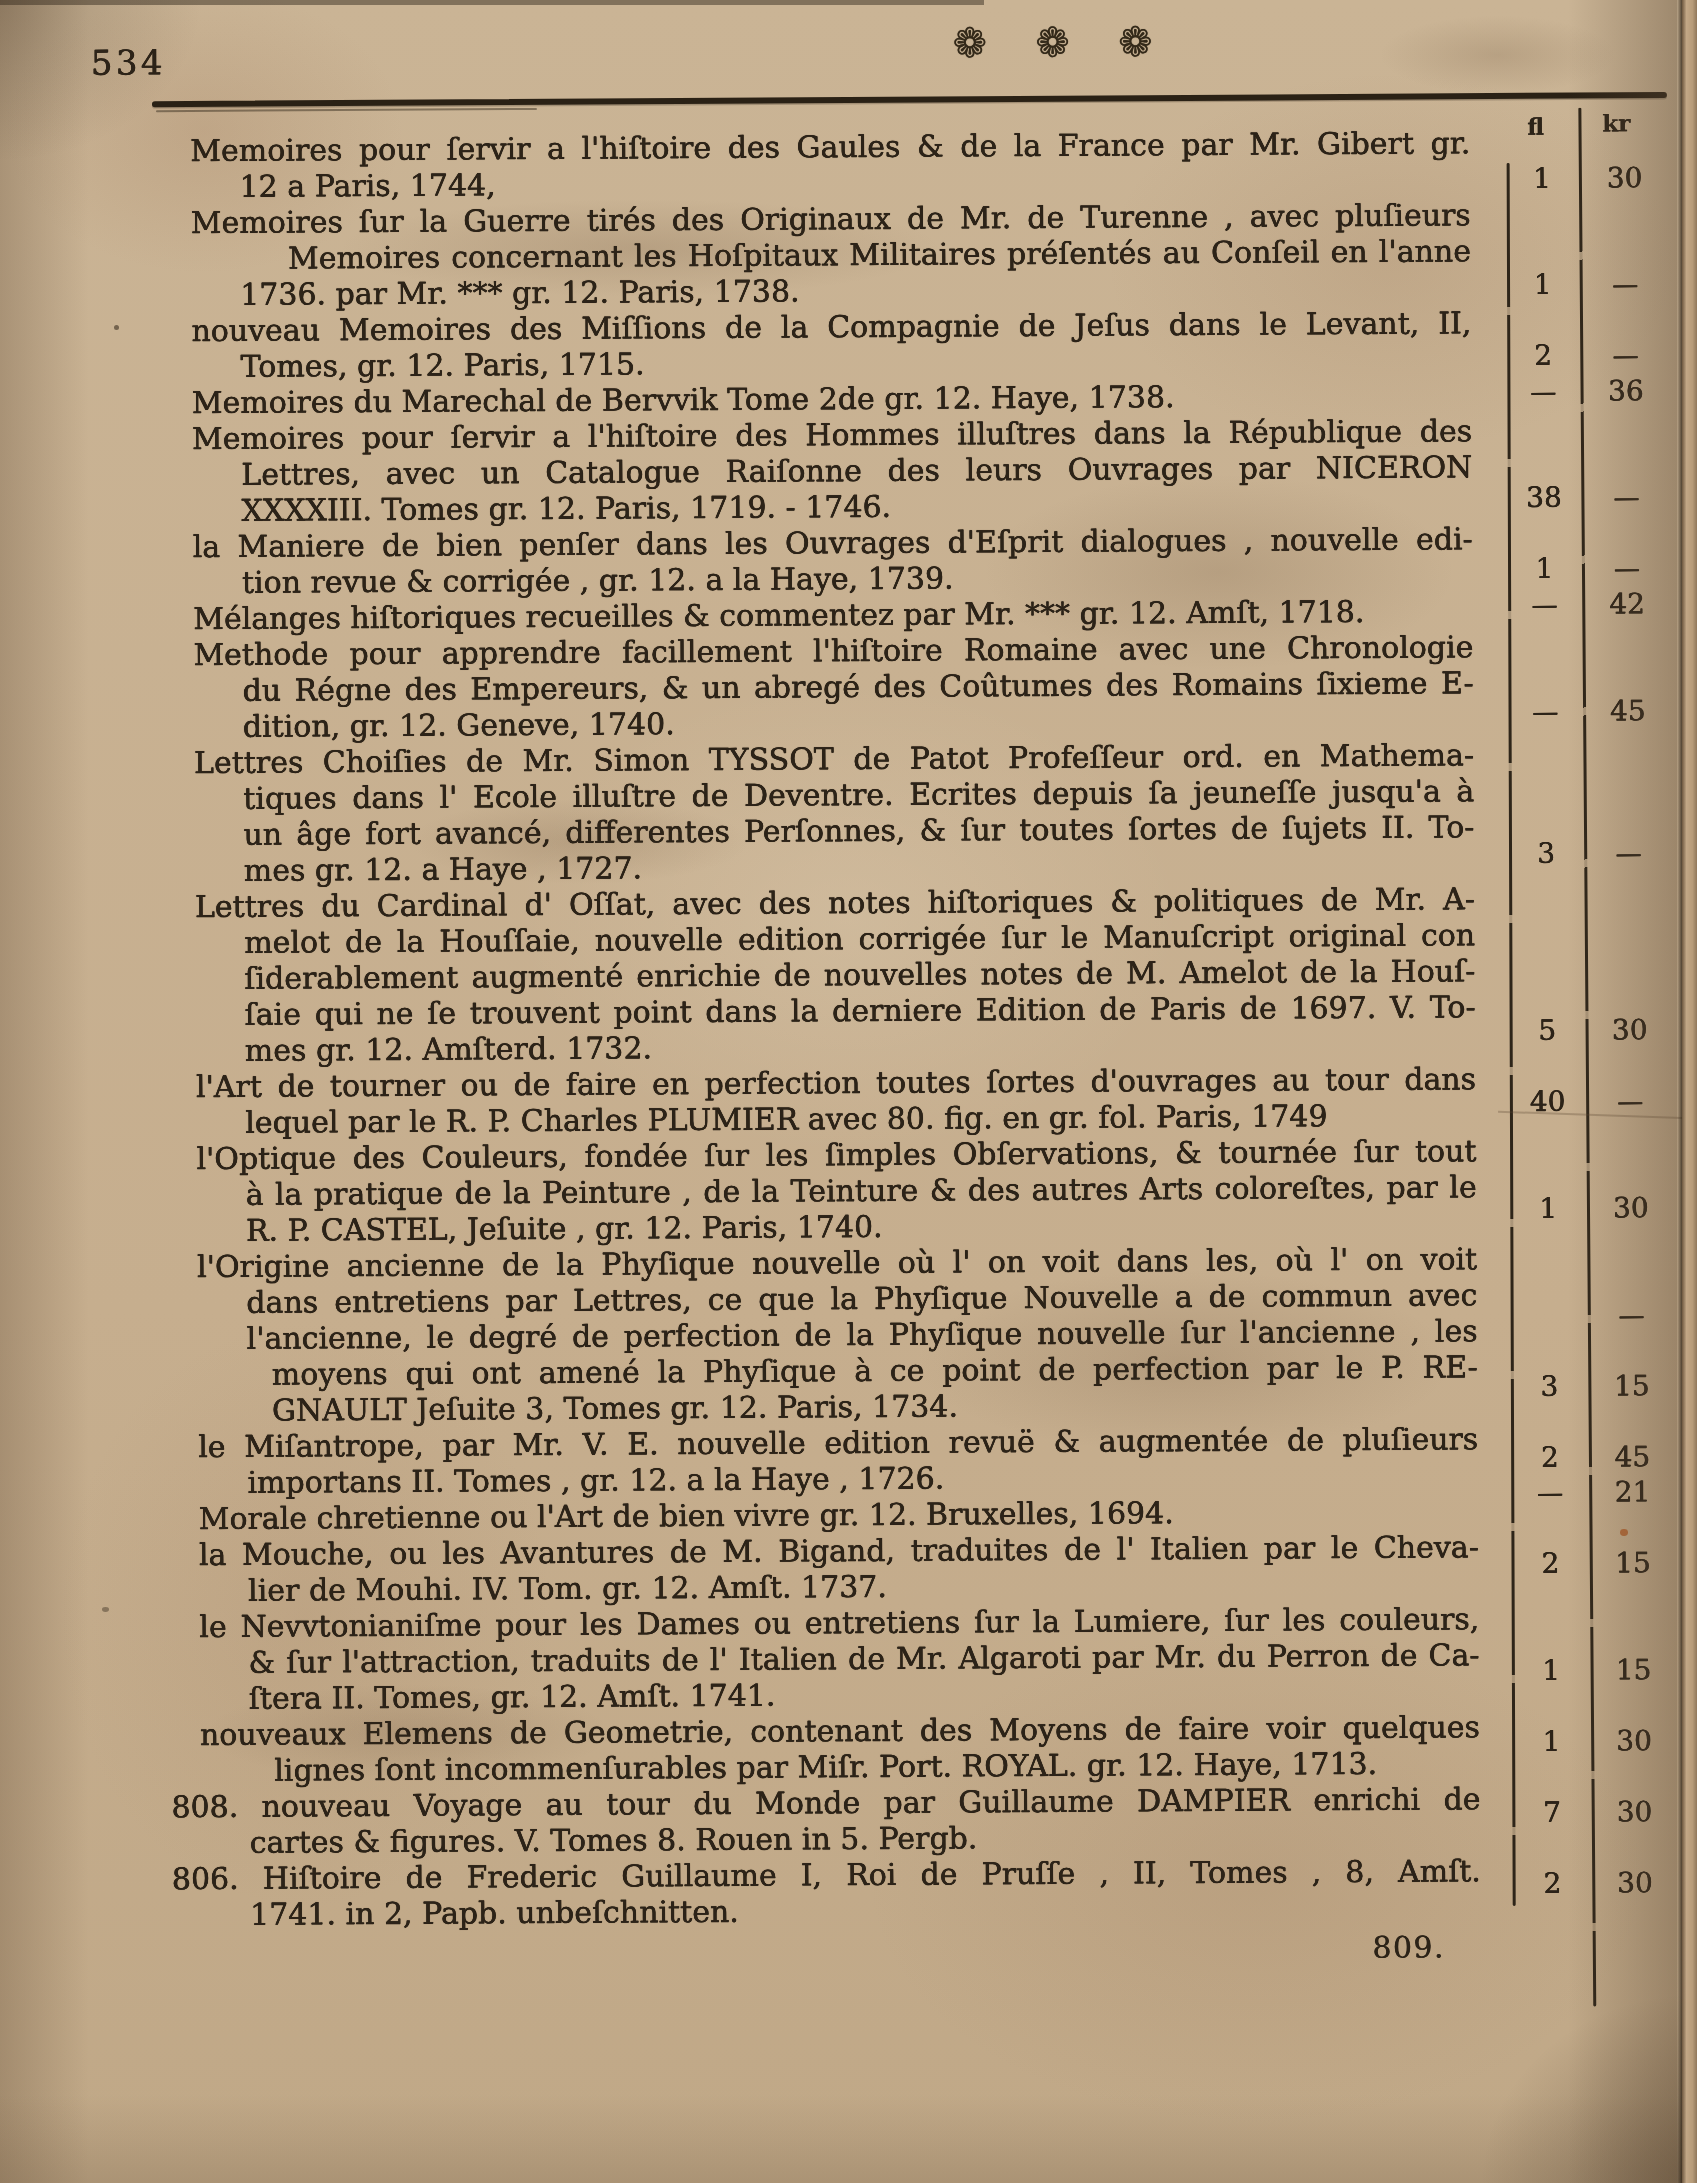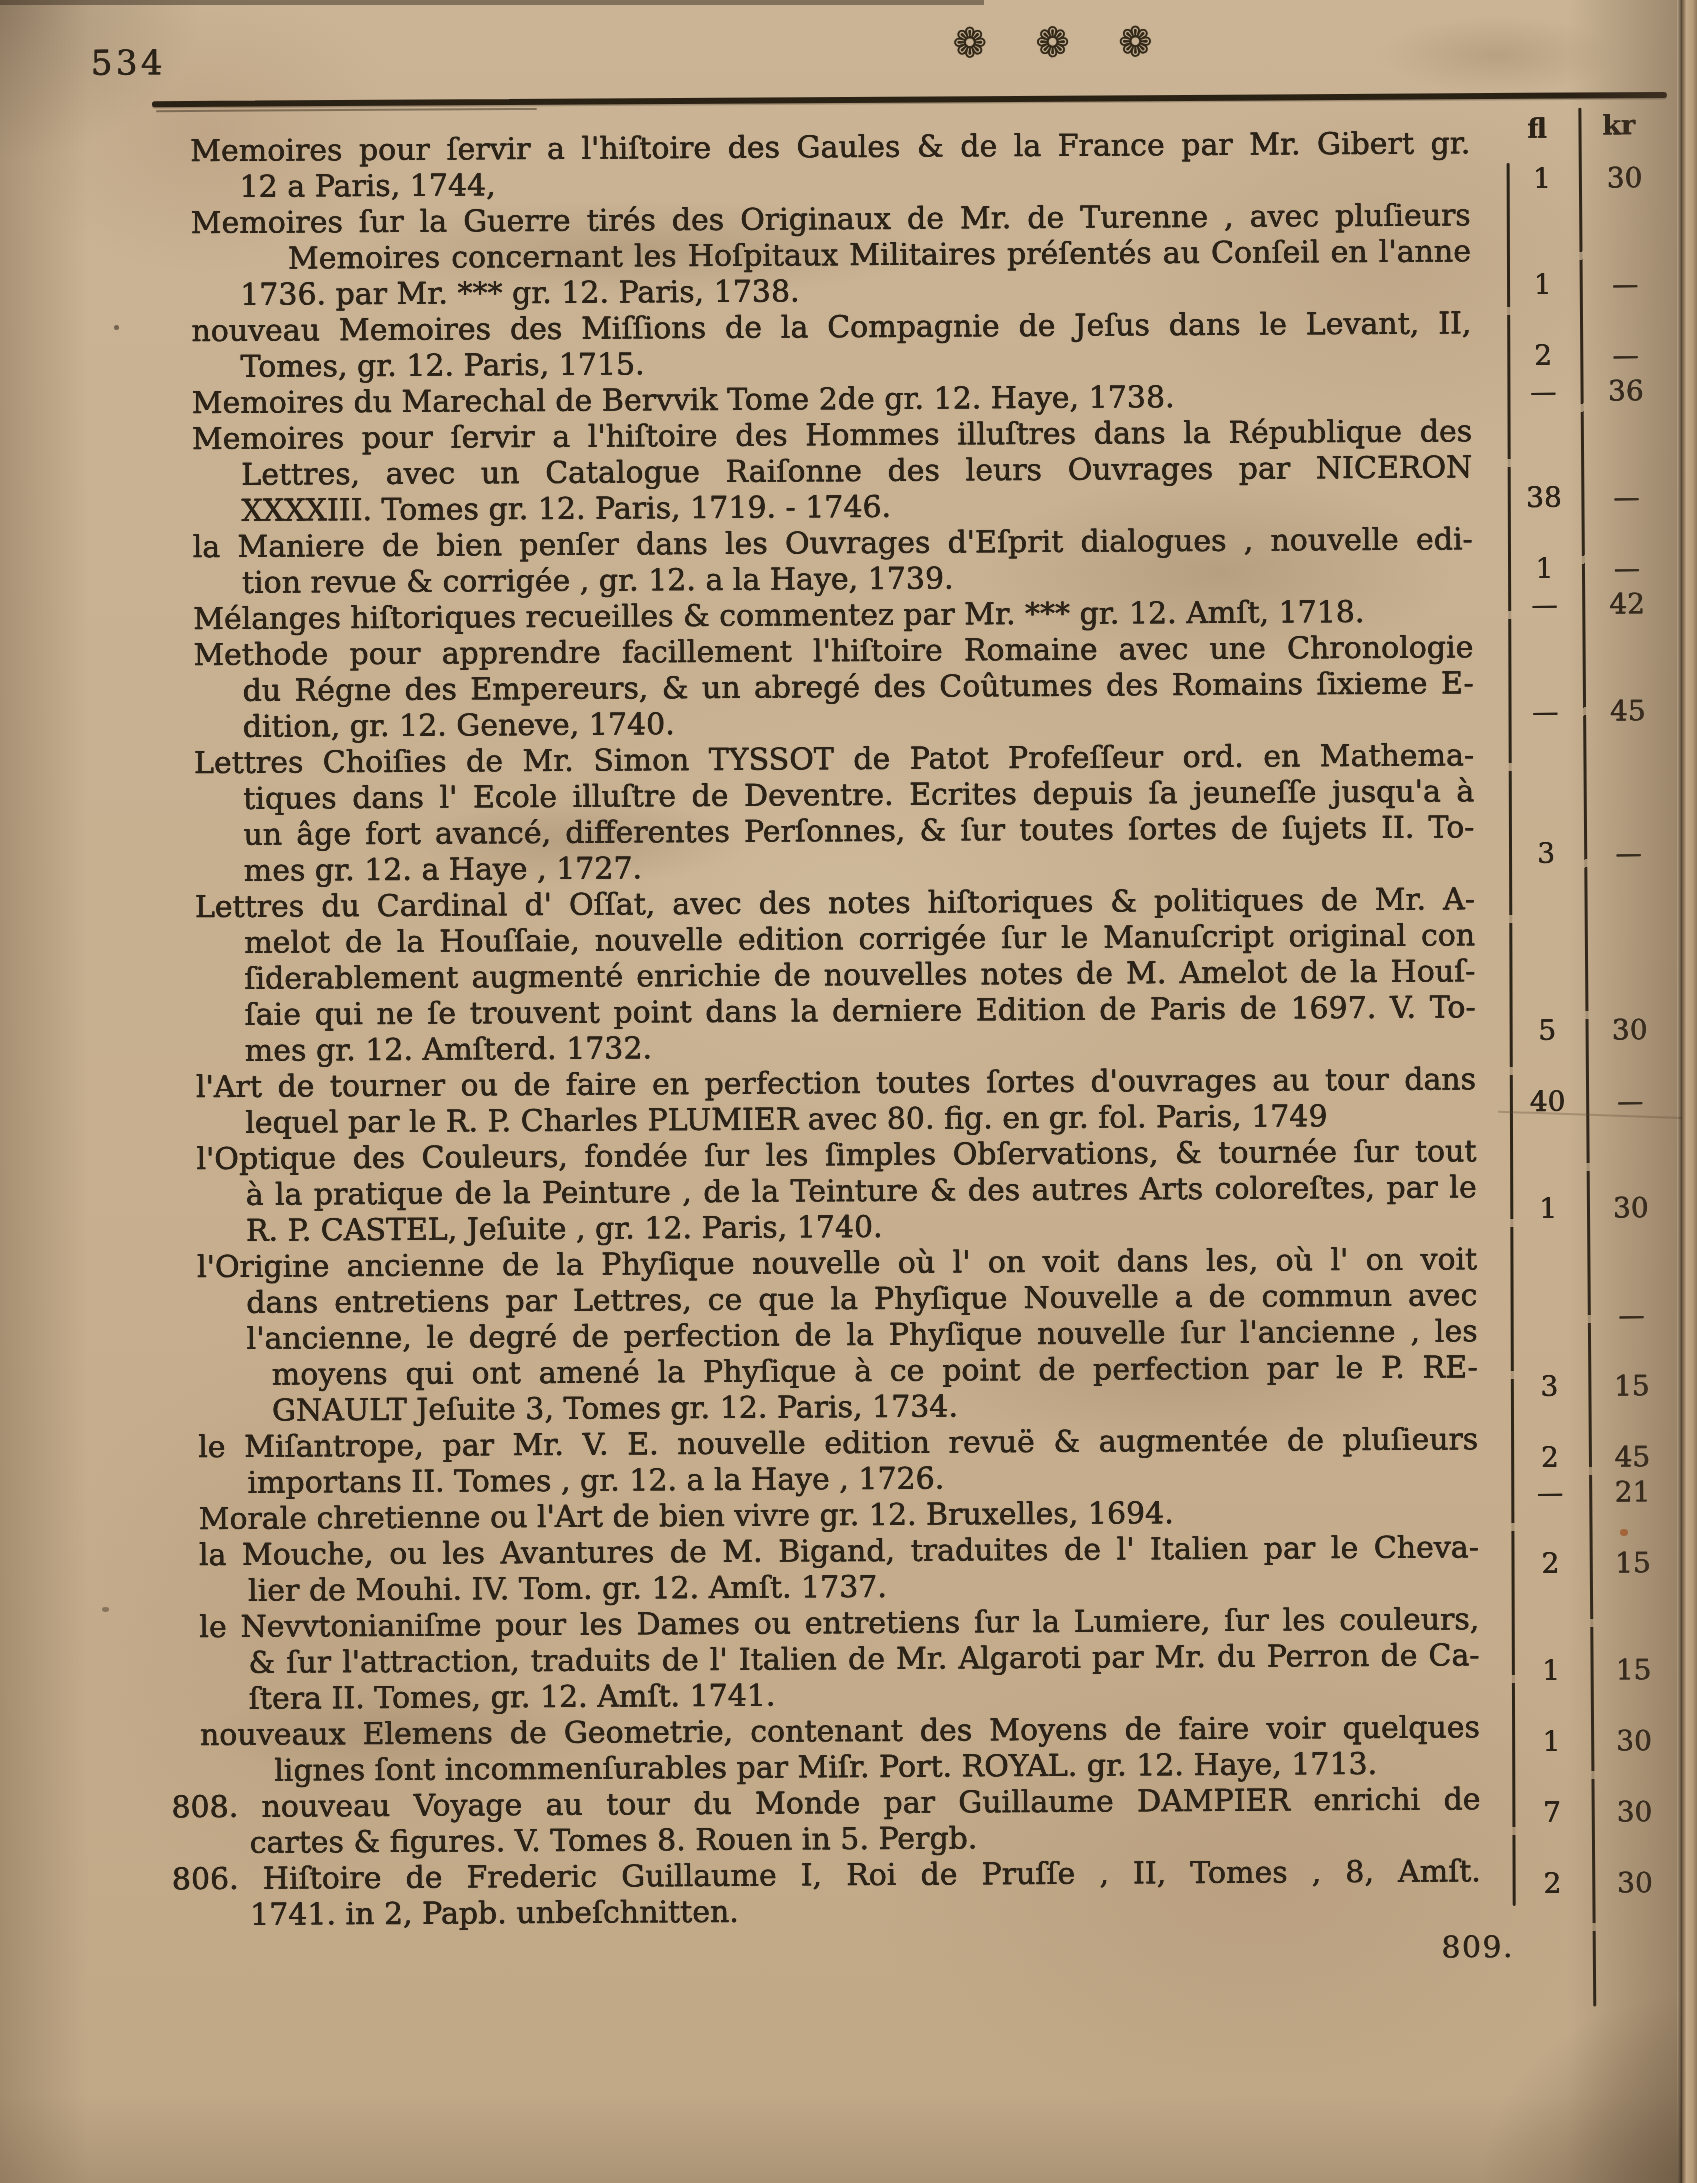--- a/index.html
+++ b/index.html
@@ -16,21 +16,21 @@
   }
   .content{position:absolute;inset:0;transform:rotate(-0.35deg);transform-origin:50% 50%;}
   .pagenum{position:absolute;left:97px;top:38px;font-size:34px;letter-spacing:3.4px;
     text-shadow:0.4px 0 currentColor,0 0.3px currentColor;}
   .ornaments{position:absolute;left:959px;top:20.4px;font-size:41px;letter-spacing:17.7px;
     font-family:"DejaVu Sans","Liberation Sans",sans-serif;color:#332919;
     text-shadow:0 0 0.7px rgba(50,40,25,.8);}
   .toprule{position:absolute;left:158px;top:97px;width:1515px;height:6.1px;background:#2a2115;
     border-radius:3.4px;box-shadow:0 1.4px 0 rgba(42,33,21,.25);}
   .rule-echo{position:absolute;left:162px;top:106px;width:381px;height:2px;background:rgba(42,33,21,.45);border-radius:1.4px;}
-  .colhead{position:absolute;font-size:27px;font-weight:bold;text-shadow:0.3px 0 currentColor;}
+  .colhead{position:absolute;font-size:23px;font-weight:bold;text-shadow:0.3px 0 currentColor;}
   .colhead.fl{left:1533px;top:117px;}
   .colhead.kr{left:1608px;top:114px;}
   .vrule{position:absolute;width:2.7px;border-radius:1.4px;
     background:repeating-linear-gradient(to bottom,#2e2519 0 144px, rgba(46,37,25,.18) 144px 152px);}
   .vrule.v1{left:1510px;top:167px;height:1743px;transform:rotate(.15deg);}
   .vrule.v2{left:1586px;top:112px;height:1899px;transform:rotate(-.1deg);}
   .textblock{position:absolute;left:196px;top:129px;width:1280px;font-size:30px;}
   .tline{line-height:36px;white-space:nowrap;
     text-shadow:0.3px 0 currentColor,0 0.3px currentColor,0 0 1px rgba(58,44,28,.45);}
   .tline.just{white-space:normal;text-align:justify;text-align-last:justify;}
@@ -38,21 +38,21 @@
   .ind0{padding-left:0;}
   .ind1{padding-left:49px;}
   .ind2{padding-left:74px;}
   .ind3{padding-left:97px;}
   .pricelayer{position:absolute;top:129px;height:1838px;}
   .pricelayer.flcol{left:1515px;width:65px;}
   .pricelayer.krcol{left:1592px;width:76px;}
   .price{position:absolute;width:100%;text-align:center;font-size:28px;line-height:36px;
     text-shadow:0.4px 0 currentColor,0 0.3px currentColor;}
   .price.dash{font-size:26px;}
-  .catchword{position:absolute;left:1436px;top:1933px;font-size:30px;letter-spacing:1.4px;
+  .catchword{position:absolute;left:1367px;top:1933px;font-size:30px;letter-spacing:1.4px;
     text-shadow:0.4px 0 currentColor;text-align:right;}
   .ghost{position:absolute;pointer-events:none;
     background:radial-gradient(ellipse at 50% 50%, rgba(110,85,60,.20), transparent 68%);}
   .g1{left:327px;top:197px;width:626px;height:102px;}
   .g2{left:974px;top:470px;width:490px;height:204px;}
   .g3{left:402px;top:797px;width:354px;height:89px;}
   .g4{left:905px;top:1266px;width:558px;height:191px;}
   .g5{left:197px;top:1682px;width:422px;height:102px;}
   .g6{left:1375px;top:13.6px;width:245px;height:82px;}
   .leftvig{position:absolute;left:0;top:0;width:89px;height:100%;

